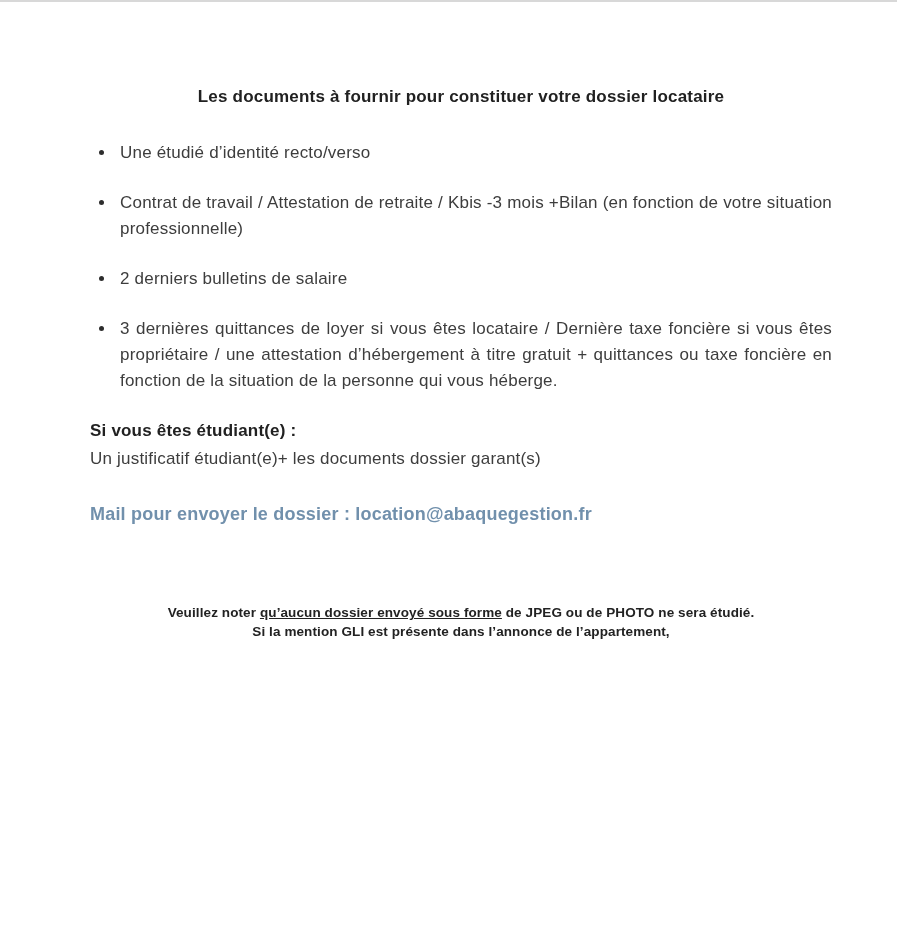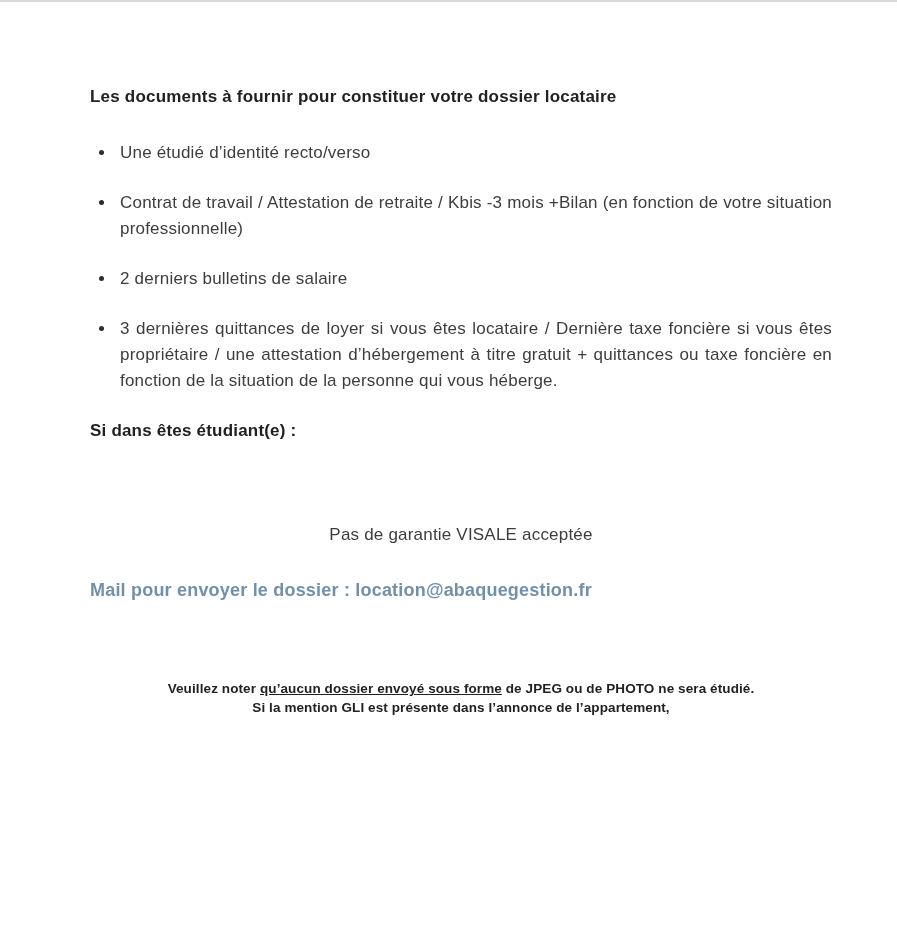--- a/index.html
+++ b/index.html
@@ -15,20 +15,21 @@
     padding: 84px 65px 0 90px;
     color: #3d3d3d;
   }
   .doc-title {
     font-size: 17px;
     font-weight: 700;
     color: #212121;
     letter-spacing: 0.2px;
     line-height: 22px;
     margin: 0 0 32px 0;
+    text-align: center;
   }
   ul.doc-list {
     list-style: none;
     margin: 0; padding: 0;
   }
   ul.doc-list li {
     position: relative;
     padding-left: 30px;
     margin-bottom: 24px;
     font-size: 17px;
@@ -106,24 +107,24 @@
       <span class="bullet"></span>
       <span>2 derniers bulletins de salaire</span>
     </li>
     <li>
       <span class="bullet"></span>
       <span>3 dernières quittances de loyer si vous êtes locataire / Dernière taxe foncière si vous êtes propriétaire / une attestation d’hébergement à titre gratuit + quittances ou taxe foncière en fonction de la situation de la personne qui vous héberge.</span>
     </li>
   </ul>
 
   <div class="student-section">
-    <div class="student-heading">Si dans êtes étudiant(e) :</div>
+    <div class="student-heading">Si vous êtes étudiant(e) :</div>
+    <div class="student-text">Un justificatif étudiant(e)+ les documents dossier garant(s)</div>
   </div>
 
-  <div class="visale-note">Pas de garantie VISALE acceptée</div>
 
   <div class="mail-note">Mail pour envoyer le dossier : location@abaquegestion.fr</div>
 
   <div class="footer-note">
     <div>
       <span>Veuillez noter </span><span class="underlined">qu’aucun dossier envoyé sous forme</span><span> de JPEG ou de PHOTO ne sera étudié.</span>
     </div>
     <div>Si la mention GLI est présente dans l’annonce de l’appartement,</div>
   </div>
 

